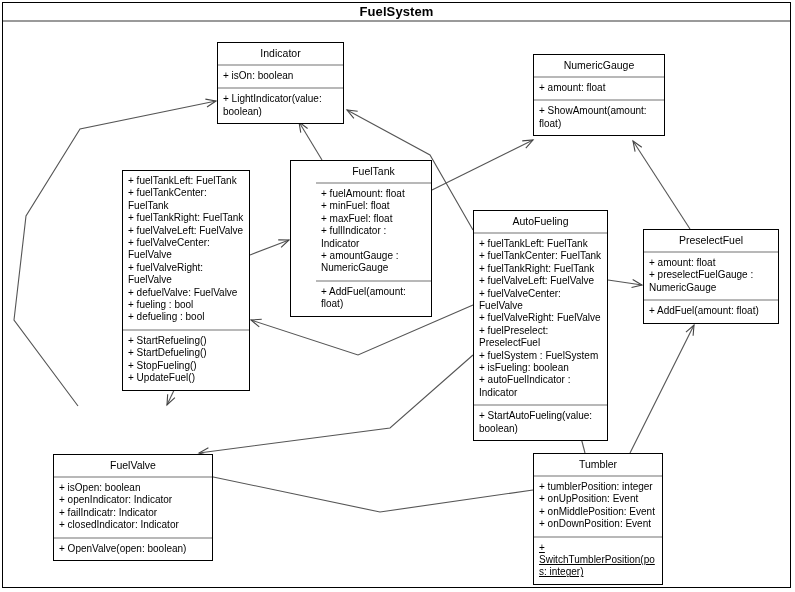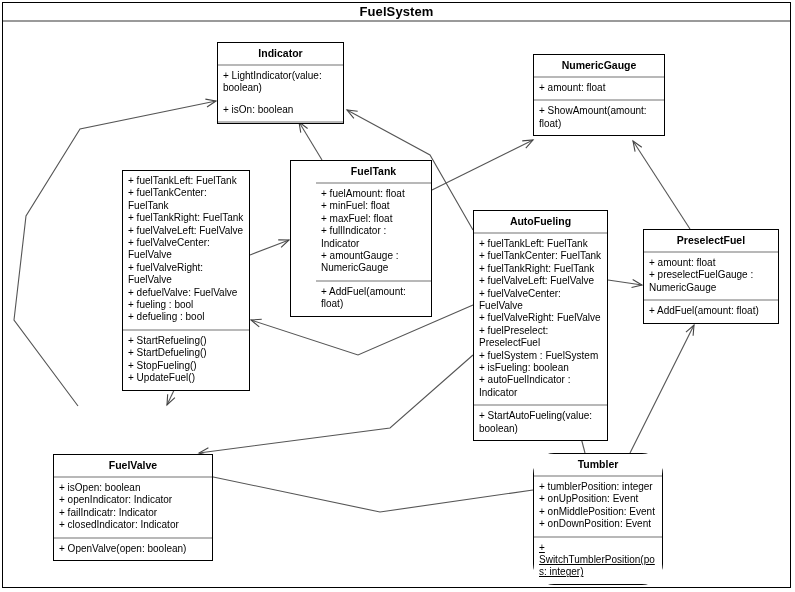--- a/index.html
+++ b/index.html
@@ -61,21 +61,21 @@
     position: absolute;
     box-sizing: border-box;
     border: 1px solid #000000;
     background: #ffffff;
     font-size: 10px;
     color: #000000;
     z-index: 5;
   }
   .uml-name {
     text-align: center;
-    font-weight: bold;
+    font-weight: normal;
     font-size: 10.5px;
     padding: 4px 4px 5px 4px;
     border-bottom: 2px solid #b8b8b8;
     background: #ffffff;
     line-height: 12px;
   }
   .uml-compartment {
     padding: 4px 4px 5px 5px;
     background: #ffffff;
   }
@@ -134,25 +134,25 @@
       <path d="M585,453 L573,407"></path>
 
       <path d="M630,453 L694,325"></path>
 
       <path d="M533,490 L380,512 L199,474"></path>
     </g>
   </svg>
 
   <div class="uml-class" style="left:217px; top:42px; width:127px;">
     <div class="uml-name">Indicator</div>
+    <div class="uml-compartment divided">
+      <div class="uml-feature">+ isOn: boolean</div>
+    </div>
     <div class="uml-compartment">
       <div class="uml-feature">+ LightIndicator(value: boolean)</div>
-    </div>
-    <div class="uml-compartment divided">
-      <div class="uml-feature">+ isOn: boolean</div>
     </div>
   </div>
 
   <div class="uml-class" style="left:533px; top:54px; width:132px;">
     <div class="uml-name">NumericGauge</div>
     <div class="uml-compartment divided">
       <div class="uml-feature">+ amount: float</div>
     </div>
     <div class="uml-compartment">
       <div class="uml-feature">+ ShowAmount(amount: float)</div>
@@ -229,21 +229,21 @@
       <div class="uml-feature">+ isOpen: boolean</div>
       <div class="uml-feature">+ openIndicator: Indicator</div>
       <div class="uml-feature">+ failIndicatr: Indicator</div>
       <div class="uml-feature">+ closedIndicator: Indicator</div>
     </div>
     <div class="uml-compartment">
       <div class="uml-feature">+ OpenValve(open: boolean)</div>
     </div>
   </div>
 
-  <div class="uml-class" style="left:533px; top:453px; width:130px;border-radius:21px;">
+  <div class="uml-class" style="left:533px; top:453px; width:130px;">
     <div class="uml-name">Tumbler</div>
     <div class="uml-compartment divided">
       <div class="uml-feature">+ tumblerPosition: integer</div>
       <div class="uml-feature">+ onUpPosition: Event</div>
       <div class="uml-feature">+ onMiddlePosition: Event</div>
       <div class="uml-feature">+ onDownPosition: Event</div>
     </div>
     <div class="uml-compartment">
       <div class="uml-feature static">
         <span class="fname">+ SwitchTumblerPosition(pos: integer)</span>

